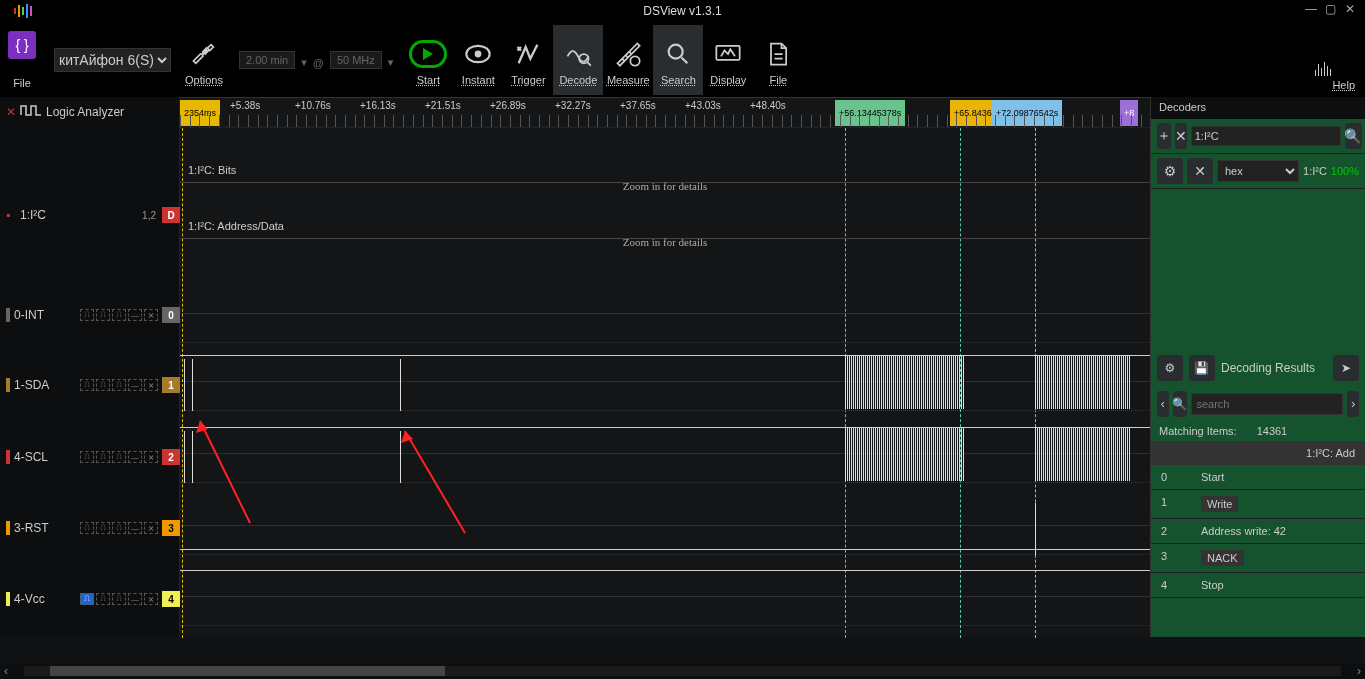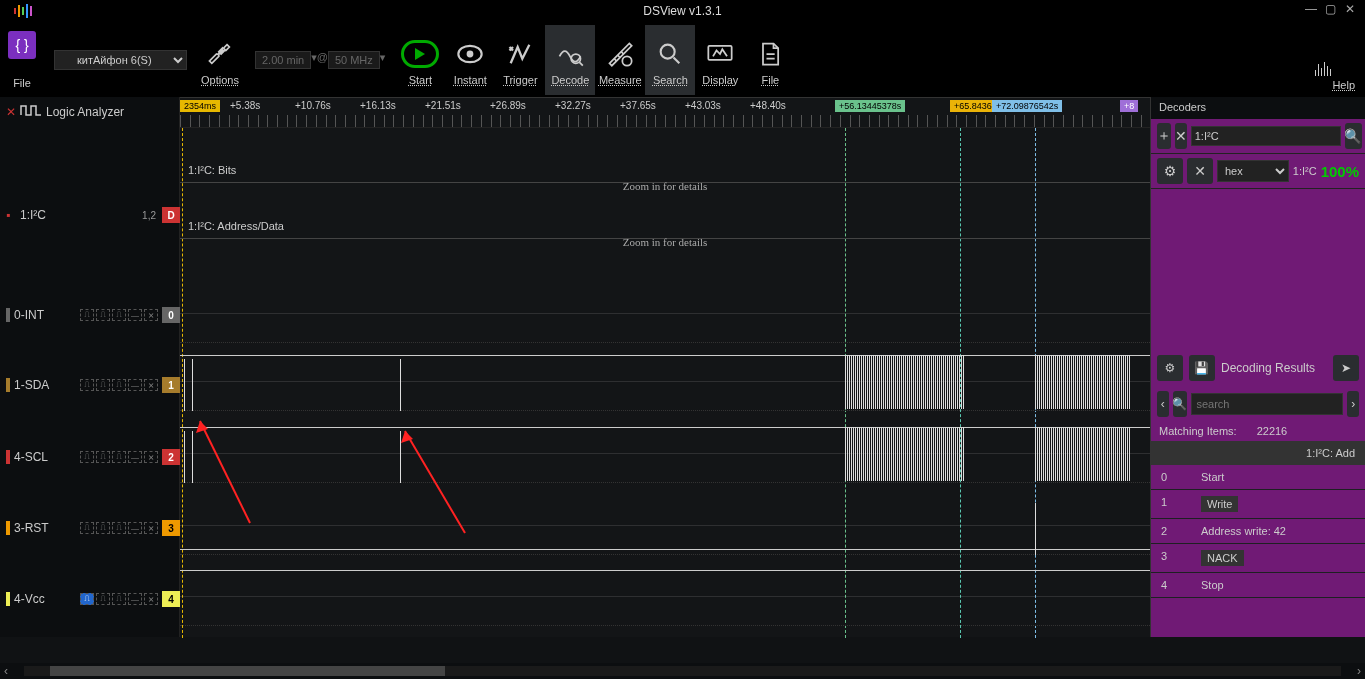--- a/index.html
+++ b/index.html
@@ -12,61 +12,61 @@
 .titlebar .winbtns div{width:14px;height:14px;color:#aaa;font-size:12px;cursor:pointer;}
 .toolbar{height:75px;background:#000;display:flex;align-items:center;padding:0 8px;position:relative;}
 .toolbtn{display:flex;flex-direction:column;align-items:center;justify-content:center;width:50px;height:70px;cursor:pointer;color:#ccc;}
 .toolbtn .ticon{height:40px;display:flex;align-items:center;justify-content:center;font-size:24px;}
 .toolbtn .tlbl{font-size:11px;text-decoration:underline;text-decoration-style:dotted;}
 .toolbtn.active{background:#2a2d30;}
 .filegroup{display:flex;flex-direction:column;align-items:center;margin-right:10px;}
 .filegroup .ficon{width:28px;height:28px;background:#7b2fbf;border-radius:3px;display:flex;align-items:center;justify-content:center;color:#fff;font-size:14px;}
 .filegroup .flbl{font-size:11px;margin-top:18px;}
 .devsel{display:flex;align-items:center;margin:0 8px;}
-.devsel select{background:#222;color:#ccc;border:1px solid #333;padding:2px 18px;font-size:11px;}
-.acqcfg{display:flex;align-items:flex-start;gap:0;margin:0 10px;color:#666;font-size:11px;}
+.devsel select{background:#222;color:#ccc;border:1px solid #333;padding:2px 0;font-size:14px;}
+.acqcfg{display:flex;align-items:flex-end;gap:6px;margin:0 10px;color:#666;font-size:11px;}
 .acqcfg .inp{background:#1a1a1a;border:1px solid #333;padding:2px 6px;color:#666;}
 .spacer{flex:1;}
 .rhelp{position:absolute;right:10px;bottom:6px;display:flex;align-items:center;}
 .rhelp .hlogo{height:18px;}
 .rhelp .hlbl{font-size:11px;text-decoration:underline;text-decoration-style:dotted;margin-top:28px;}
 svg.ico{width:28px;height:28px;}
 .start-btn{border:3px solid #0a0;border-radius:20px;width:38px;height:28px;display:flex;align-items:center;justify-content:center;}
 .start-btn .tri{width:0;height:0;border-left:10px solid #0a0;border-top:6px solid transparent;border-bottom:6px solid transparent;}
 .main{display:flex;height:540px;background:#101214;}
 .waveview{flex:1;height:540px;position:relative;background:#131517;border-top:1px solid #333;}
 .chcol{width:180px;background:#0c0e10;border-right:1px solid #222;position:relative;}
 .chrow{position:absolute;left:0;width:180px;display:flex;align-items:center;padding-left:6px;}
 .chclose{width:10px;color:#c33;cursor:pointer;}
 .chname{flex:1;color:#ccc;font-size:12px;margin-left:4px;}
 .chedge{display:flex;gap:2px;}
 .chedge .e{width:14px;height:12px;border:1px dashed #555;font-size:8px;color:#888;display:flex;align-items:center;justify-content:center;}
 .chnum{width:18px;height:16px;display:flex;align-items:center;justify-content:center;font-size:10px;font-weight:bold;margin-left:4px;position:relative;}
 .chnum.arrow::after{content:'';position:absolute;right:-8px;top:0;border-left:8px solid;border-top:8px solid transparent;border-bottom:8px solid transparent;}
 .ruler{height:30px;position:relative;background:#131517;border-bottom:1px solid #222;}
 .ruler .tick{position:absolute;top:2px;font-size:10px;color:#ccc;}
-.ruler .marker{position:absolute;top:2px;font-size:9px;padding:1px 4px;white-space:nowrap;cursor:move;}
+.ruler .marker{position:absolute;top:2px;font-size:9px;padding:8px 4px;white-space:nowrap;cursor:move;}
 .ruler .scale{position:absolute;bottom:0;left:0;right:0;height:12px;display:flex;}
 .ruler .scale div{flex:1;border-left:1px solid #555;}
 .wavearea{position:relative;height:510px;overflow:hidden;}
 .decrow{position:absolute;left:0;right:0;padding-left:8px;}
 .decrow .dlbl{color:#ccc;font-size:11px;}
 .decrow .zoom{position:absolute;left:50%;transform:translateX(-50%);color:#aaa;font-size:11px;font-family:Liberation Serif, serif;}
 .sigrow{position:absolute;left:0;right:0;height:60px;border-bottom:1px dotted #333;}
 .sigrow .sigline{position:absolute;top:30px;left:0;right:0;height:1px;background:rgba(200,200,200,0.15);}
 .sigpulse{position:absolute;top:8px;width:1px;background:#ddd;}
 .burst{position:absolute;top:4px;height:54px;background:repeating-linear-gradient(90deg,#ddd 0,#ddd 1px,transparent 1px,transparent 2px);}
 .cursorline{position:absolute;top:0;bottom:0;width:1px;border-left:1px dashed;}
 .arrow-ann{position:absolute;pointer-events:none;}
-.sidebar{width:215px;background:#701a75;border-left:1px solid #333;position:relative;}
+.sidebar{width:215px;background:#14532d;border-left:1px solid #333;position:relative;}
 .sbh{height:22px;background:#0c0e10;padding:4px 8px;color:#ccc;font-size:11px;}
 .sbrow{display:flex;align-items:center;padding:4px 6px;gap:4px;border-bottom:1px solid #222;}
 .sbrow .sbtn{width:26px;height:26px;background:#2a2d30;border-radius:3px;display:flex;align-items:center;justify-content:center;cursor:pointer;color:#ccc;font-size:14px;}
 .sbrow input,.sbrow select{flex:1;background:#222;border:1px solid #333;color:#ccc;padding:3px;font-size:11px;}
-.sbrow .pct{color:#0c0;font-size:15px;font-weight:bold;}
+.sbrow .pct{color:#0c0;font-size:11px;}
 .sblist{padding:0;}
 .sblist .li{display:flex;padding:6px 10px;font-size:11px;color:#ccc;border-bottom:1px solid #1e2022;}
 .sblist .li .idx{width:40px;}
 .sblist .li.halfsel .val{background:#333;padding:2px 6px;}
 .scrollbar{position:absolute;bottom:0;left:0;right:0;height:16px;background:#0c0e10;display:flex;align-items:center;}
 .scrollbar .track{flex:1;height:10px;background:#1a1a1a;margin:0 12px;position:relative;}
 .scrollbar .thumb{position:absolute;left:2%;width:30%;height:10px;background:#444;cursor:pointer;}
 .resbtns{display:flex;align-items:center;padding:6px;gap:6px;}
 .resbtns .rbtn{width:26px;height:26px;background:#2a2d30;border-radius:3px;display:flex;align-items:center;justify-content:center;cursor:pointer;}
 .resbtns .rtitle{flex:1;color:#ccc;font-size:12px;}
@@ -492,21 +492,21 @@
       <div class="rbtn">➤</div>
     </div>
     <div class="srch">
       <div class="nav">‹</div>
       <div class="nav">🔍</div>
       <input placeholder="search" style="">
       <div class="nav">›</div>
     </div>
     <div class="match">
       <span>Matching Items:</span>
-        <span class="mv">22216</span>
+        <span class="mv">14361</span>
     </div>
     <div class="hdr-row">1:I²C: Add</div>
     <div class="sblist">
       <div class="li">
           <span class="idx">0</span>
           <span>Start</span>
         </div>
       <div class="li halfsel">
           <span class="idx">1</span>
           <span class="val">Write</span>

